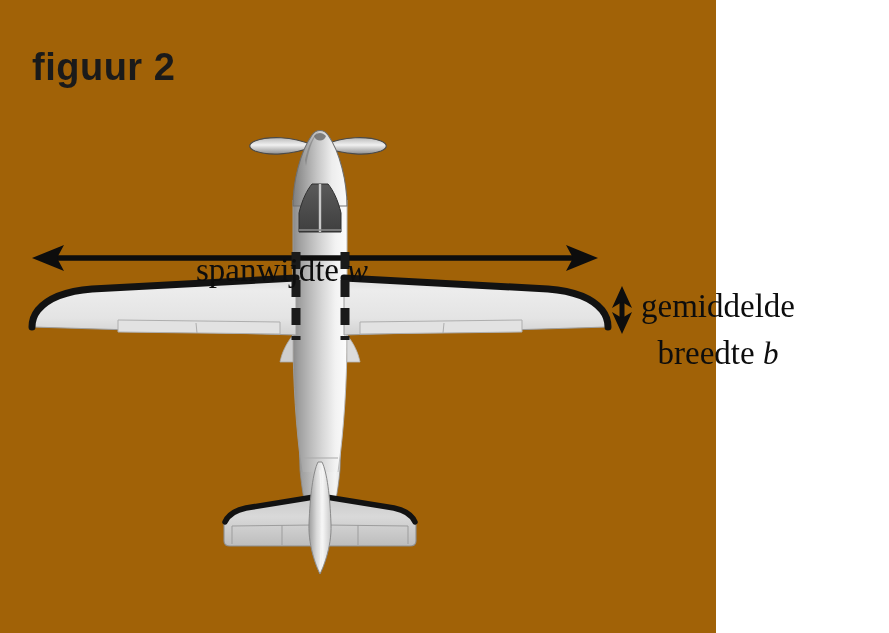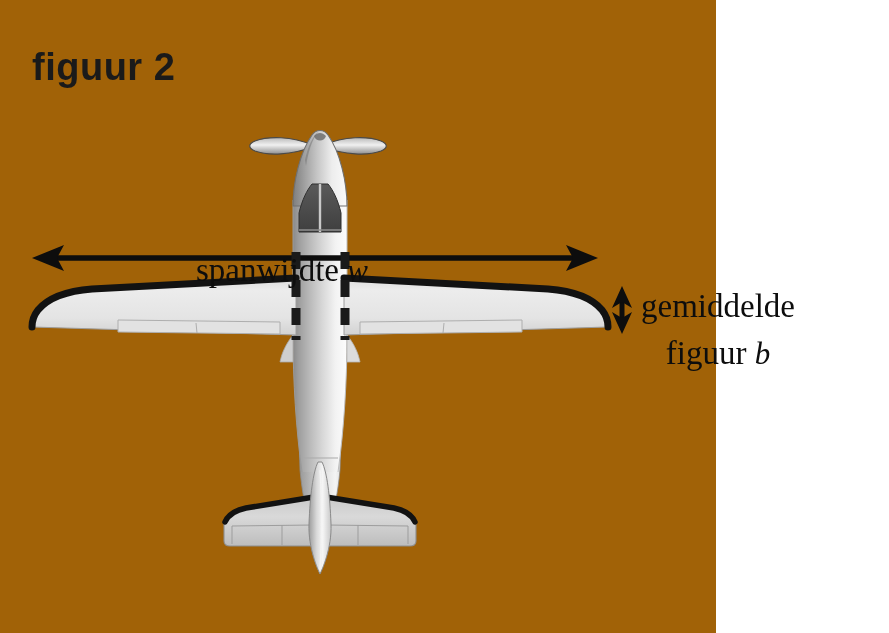--- a/index.html
+++ b/index.html
@@ -311,18 +311,18 @@
   </svg>
 
   <div class="span-label">
     <span>spanwijdte</span>
     <span class="sym">w</span>
   </div>
 
   <div class="chord-label">
     <div>gemiddelde</div>
     <div>
-      <span>figuur</span>
+      <span>breedte</span>
       <span class="sym">b</span>
     </div>
   </div>
 
 </div>
 
 </body></html>

